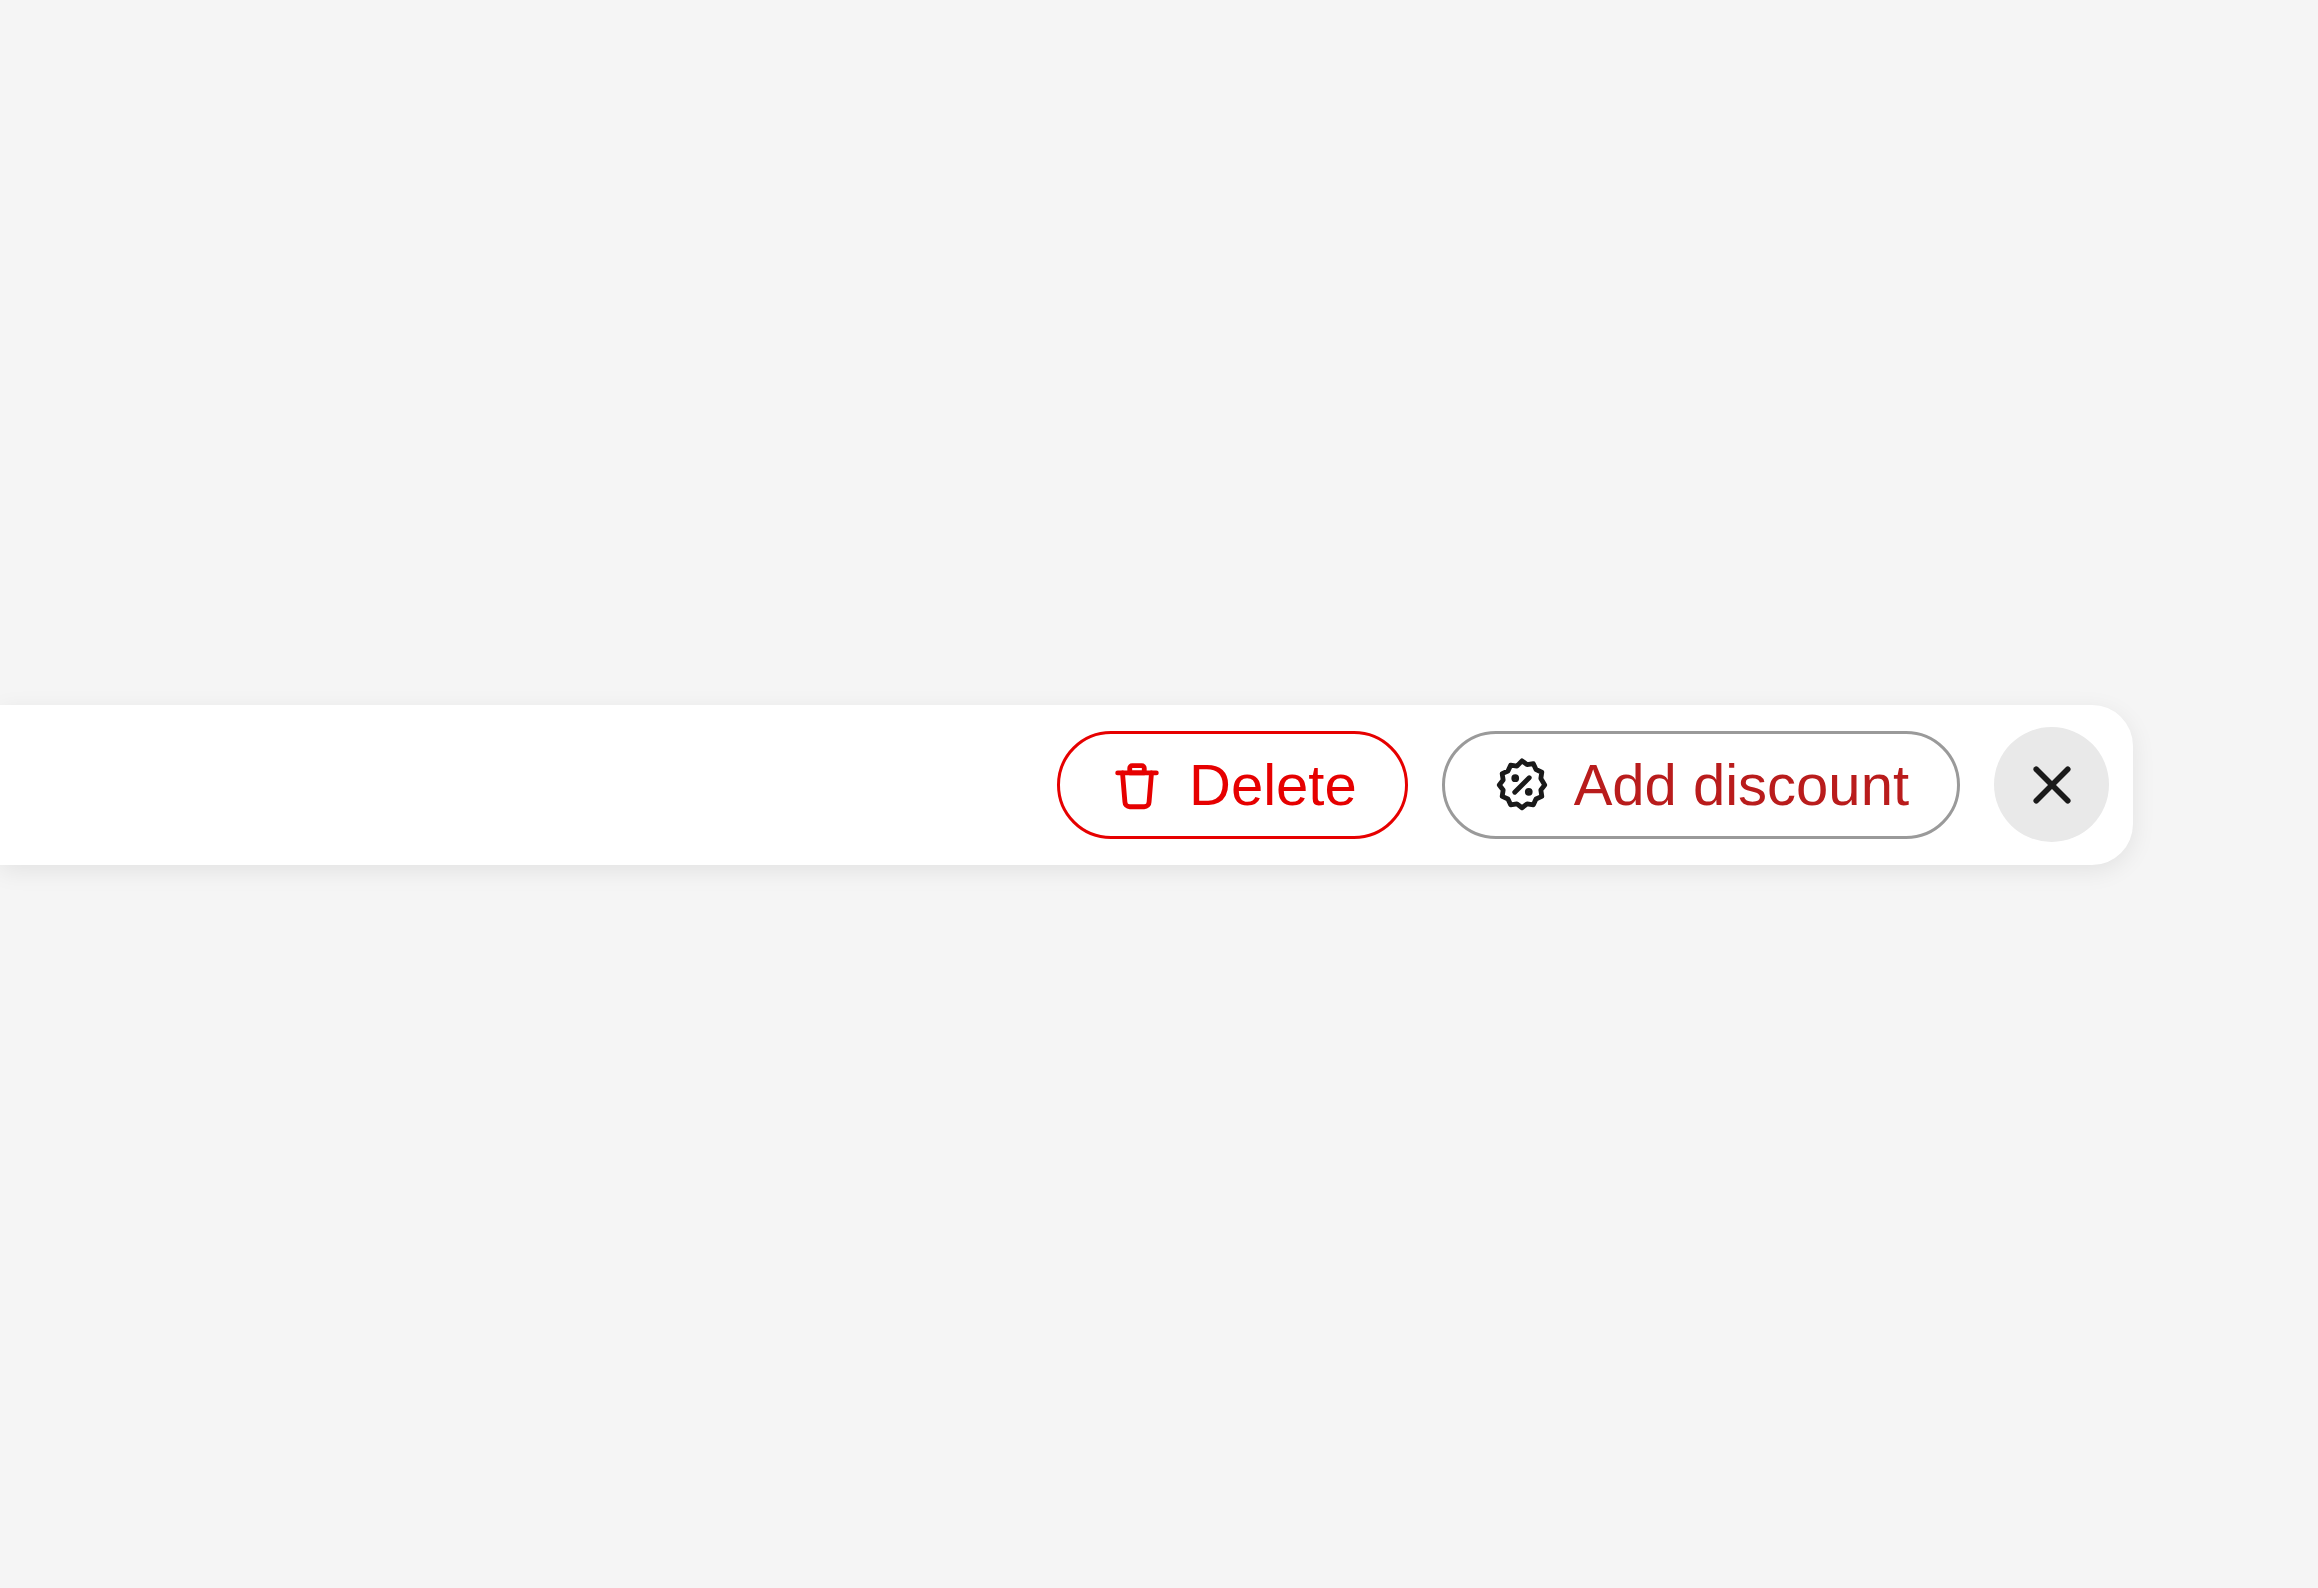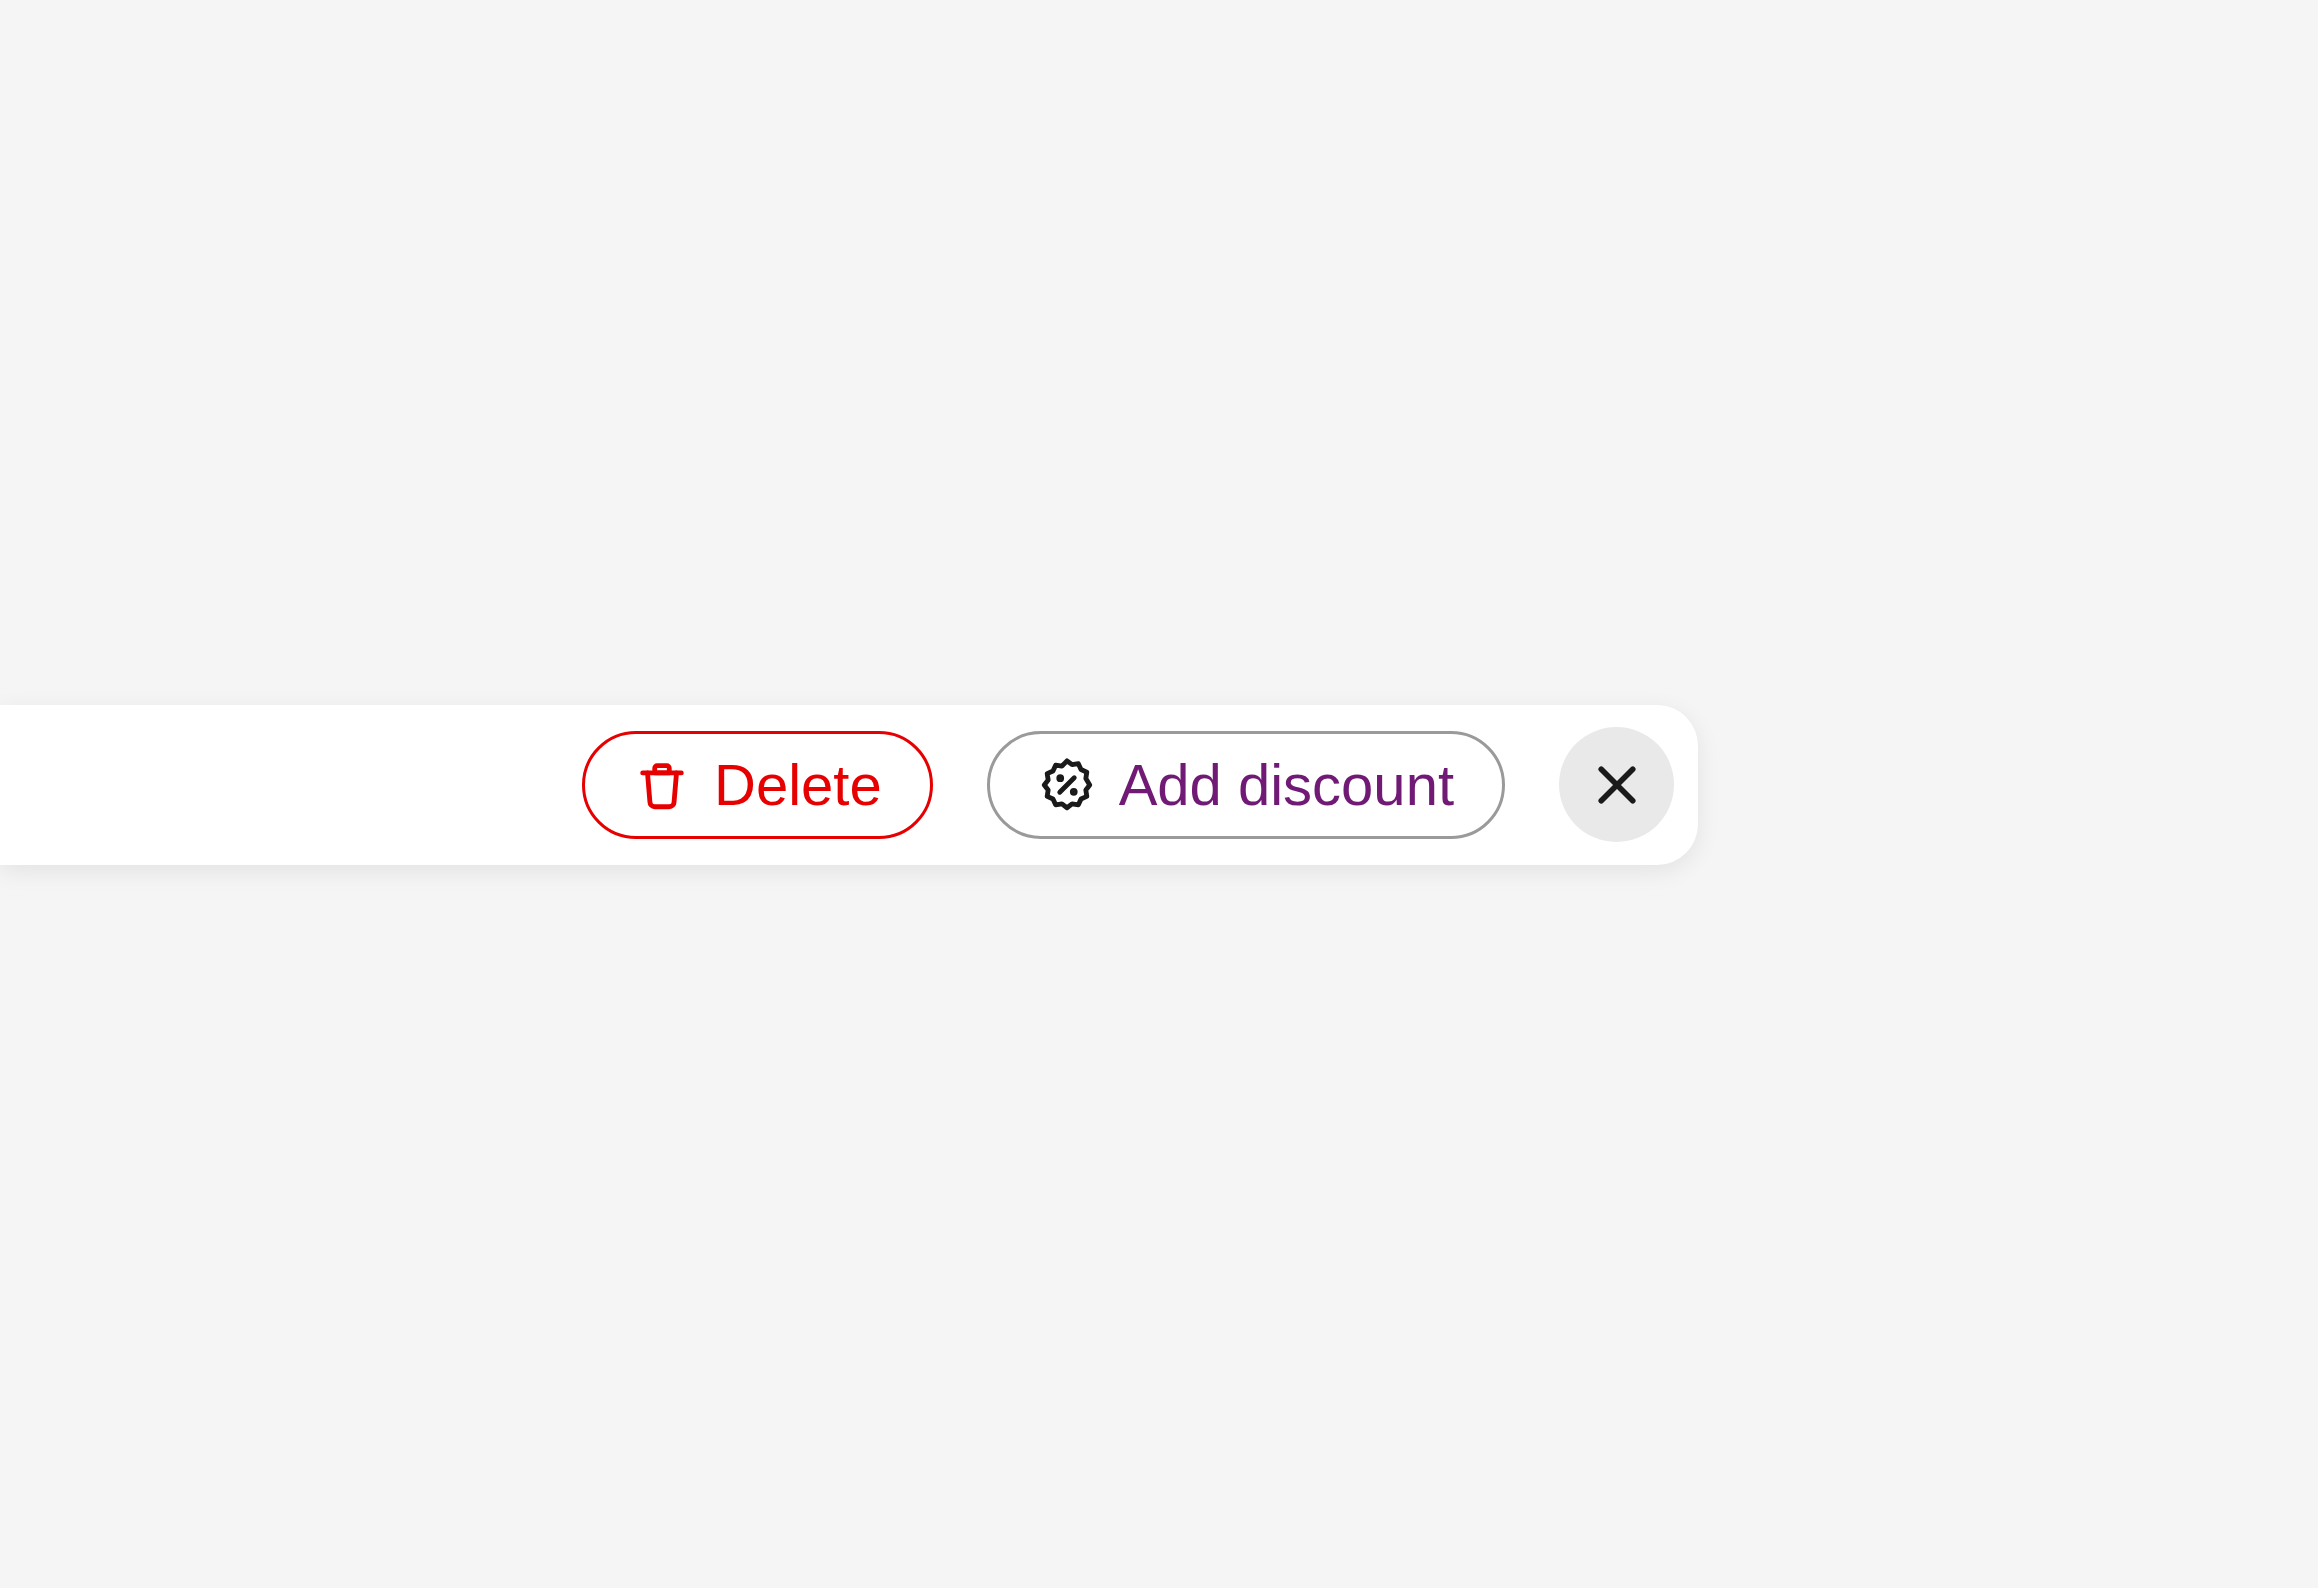--- a/index.html
+++ b/index.html
@@ -16,42 +16,42 @@
       position: relative;
       overflow: hidden;
     }
     
     .toolbar {
       position: absolute;
       top: 705px;
       left: 0;
       right: 0;
       margin-right: 0;
-      width: 1698px;
+      width: 2133px;
       background-color: #ffffff;
       border-radius: 0 41px 41px 0;
       box-shadow: 0 6px 24px rgba(0, 0, 0, 0.08);
       padding: 22.3px 24px 22.3px 24px;
       display: flex;
       justify-content: flex-end;
       align-items: center;
-      gap: 54px;
+      gap: 34px;
     }
     
     .btn {
       display: inline-flex;
       align-items: center;
       gap: 23px;
       padding: 22px 48px;
       border-radius: 121px;
       border: 3px solid #9a9a9a;
       background-color: #ffffff;
       font-size: 58px;
       line-height: 1;
-      color: #701a75;
+      color: #b91c1c;
       cursor: pointer;
       white-space: nowrap;
       font-weight: 400;
     }
     
     .btn-danger {
       border-color: #e60000;
       color: #e60000;
     }
     

